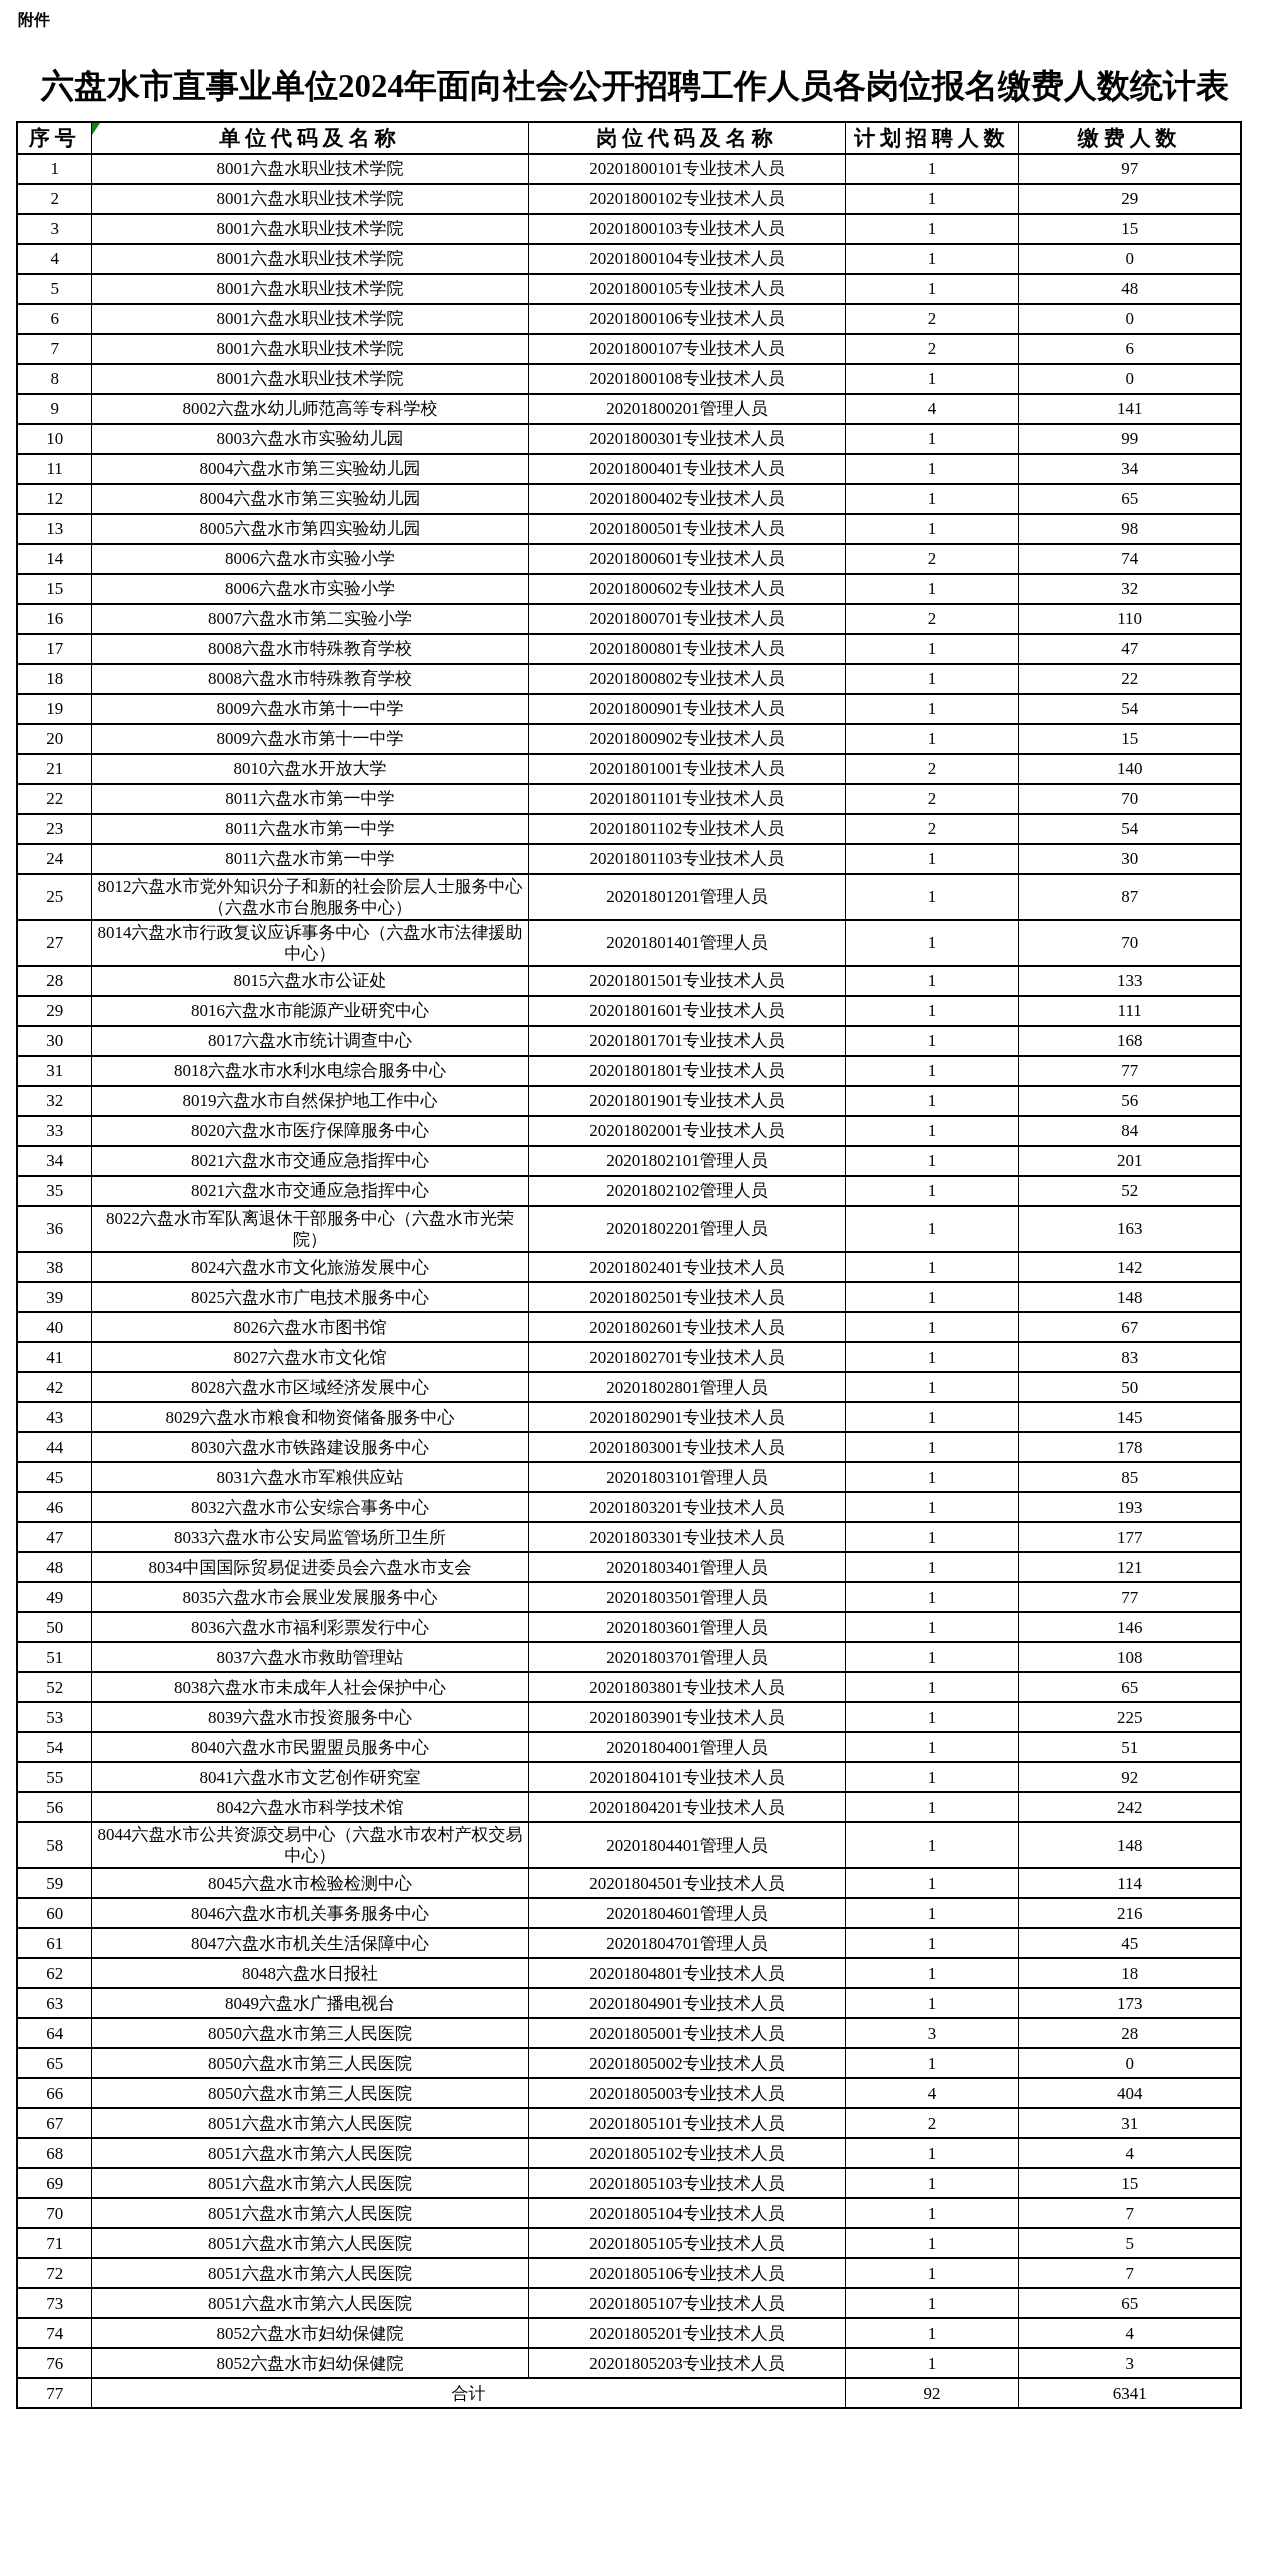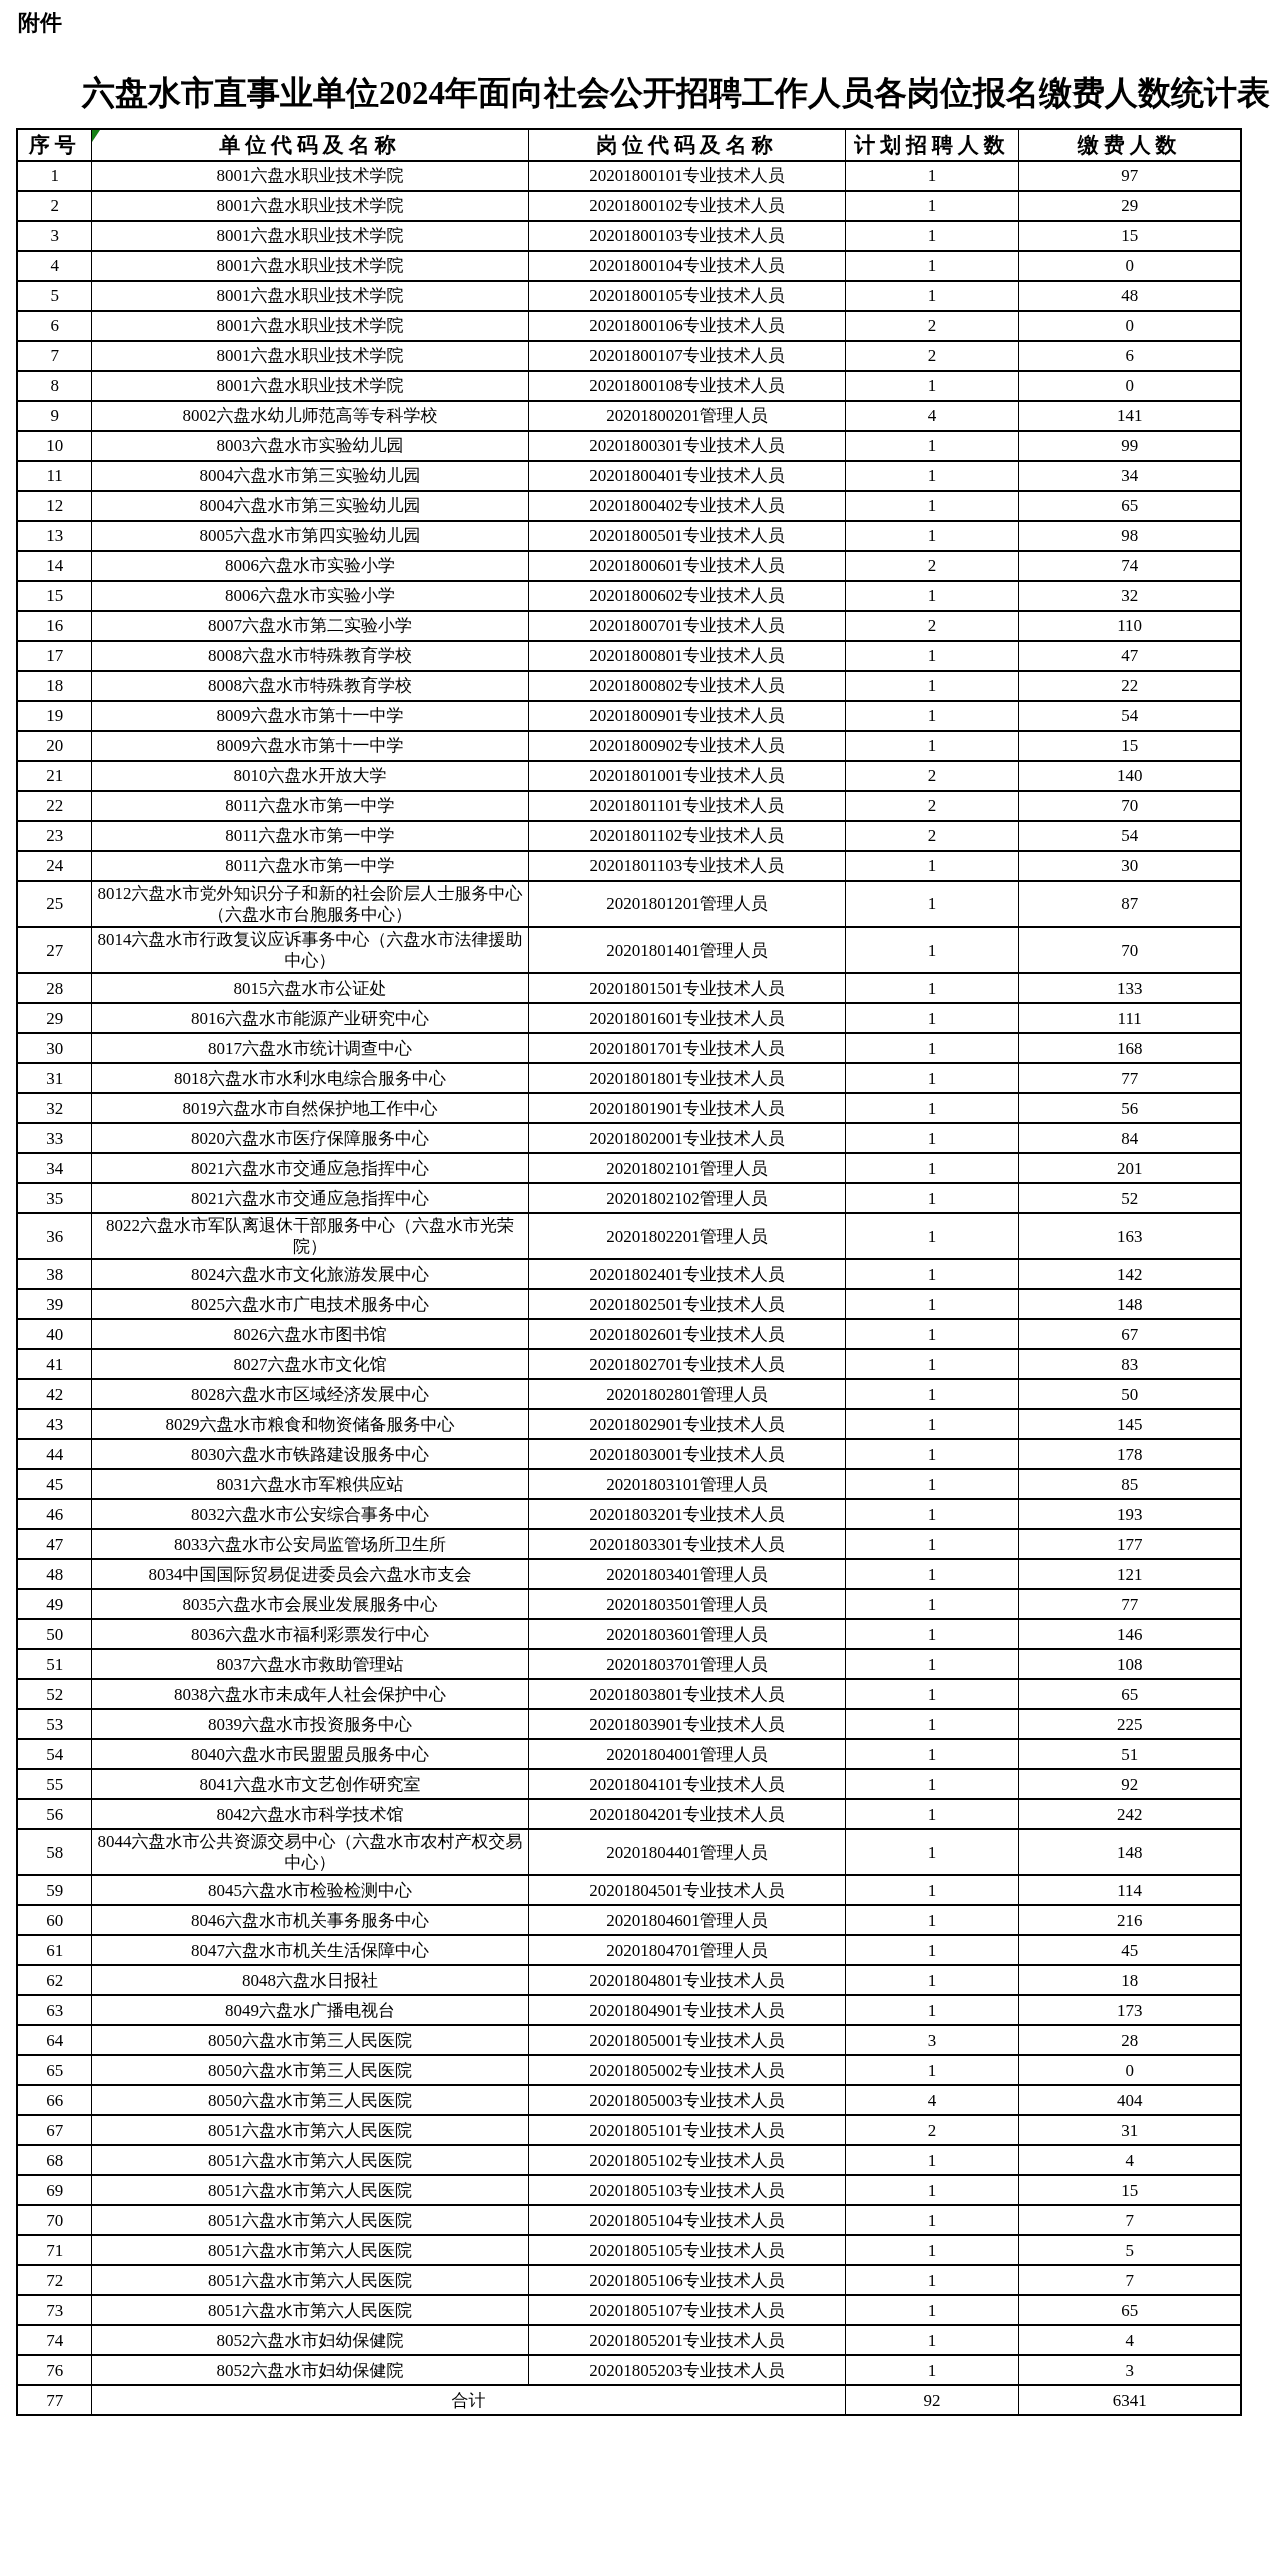--- a/index.html
+++ b/index.html
@@ -14,26 +14,26 @@
   }
   .page {
     width: 1270px;
     padding-top: 9.8px;
     box-sizing: border-box;
   }
   .attachment {
     margin-left: 18px;
     font-family: "Liberation Sans", "DejaVu Sans", sans-serif;
     font-weight: bold;
-    font-size: 22px;
+    font-size: 16px;
     line-height: 1.2;
   }
   .doc-title {
     margin-top: 38px;
-    text-align: right;
+    text-align: center;
     font-weight: bold;
     font-size: 33px;
     line-height: 1.2;
     letter-spacing: 0px;
     white-space: nowrap;
   }
   table.stats {
     margin-left: 16.4px;
     margin-top: 14.7px;
     width: 1225px;

